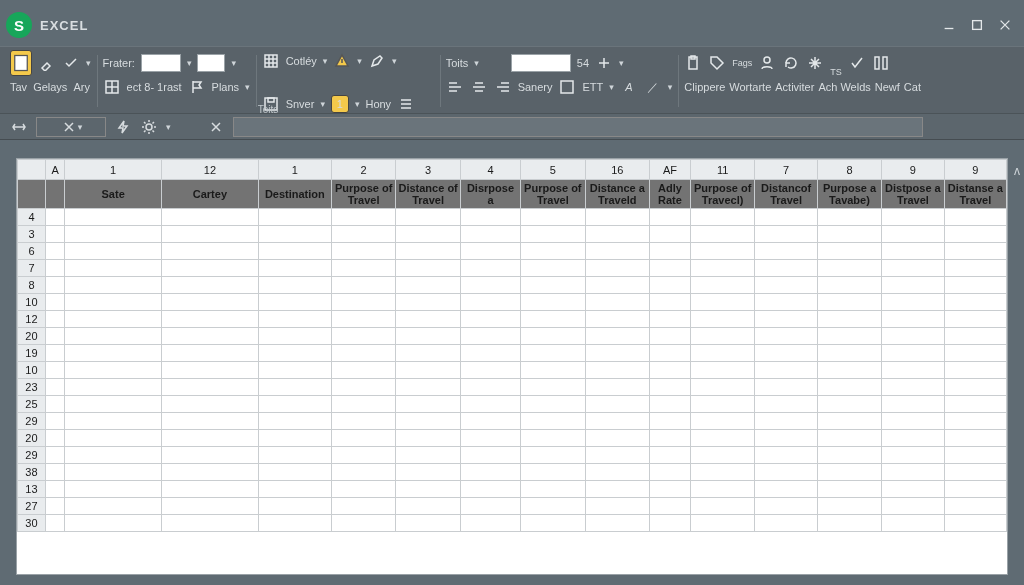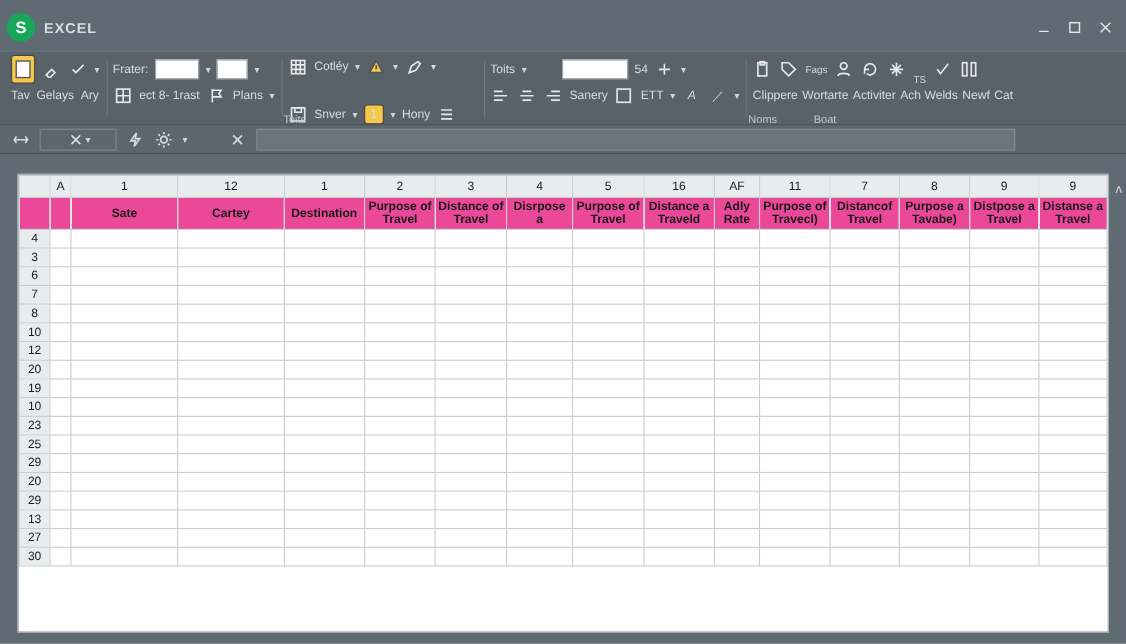--- a/index.html
+++ b/index.html
@@ -37,21 +37,21 @@
   .fxinput { flex:0 0 690px; height:20px; background:#6a747b; border:1px solid #888;}
   .fxbar .ico svg{stroke:#d7dcdf;}
 
   
   .sheet { position:absolute; left:16px; right:16px; top:158px; bottom:10px; background:#fff; border:1px solid #9aa2a7; overflow:hidden;}
   table { border-collapse:collapse; width:100%; table-layout:fixed; }
   th, td { border:1px solid #c9cdd0; font-size:11px; color:#1a1a1a; padding:0; text-align:center; vertical-align:middle; overflow:hidden; }
   thead th { background:#e9ecee; font-weight:normal; height:20px; }
   .rowhdr { background:#e9ecee; width:26px; font-weight:normal; }
   .corner { background:#e9ecee; width:26px; }
-  tr.header2 td { height:26px; font-size:11px; font-weight:600; background:#ec4899; line-height:12px; padding:2px;}
+  tr.header2 td { height:26px; font-size:11px; font-weight:600; background:#737373; line-height:12px; padding:2px;}
   tr.datarow td { height:17px; }
   tr.datarow td.rowhdr{font-weight:normal;}
 
   .vscroll-hint{position:absolute;right:4px;top:164px;color:#cfd5d9;font-size:12px;}
 </style>
 </head>
 <body>
 <div class="app">
 
 <div class="titlebar">
@@ -266,21 +266,20 @@
           </span>
     </div>
     <div class="rrow" style="font-size:9px;gap:4px;">
       <span class="rtxt">Clippere</span>
       <span class="rtxt">Wortarte</span>
       <span class="rtxt">Activiter</span>
       <span class="rtxt">Ach Welds</span>
       <span class="rtxt">Newf</span>
       <span class="rtxt">Cat</span>
     </div>
-    <div class="rlabel"><span>Noms</span>&nbsp;&nbsp;&nbsp;&nbsp;&nbsp;&nbsp;&nbsp;&nbsp;&nbsp;&nbsp;&nbsp;&nbsp;<span>Boat</span></div>
   </div>
 </div>
 
 <div class="fxbar">
   <span class="ico">
         <svg viewBox="0 0 16 16">
           <path d="M2 8h12M4 5l-2 3 2 3M12 5l2 3-2 3"></path>
         </svg>
       </span>
   <div class="namebox">
@@ -637,20 +636,38 @@
             <td></td>
             <td></td>
             <td></td>
             <td></td>
             <td></td>
             <td></td>
             <td></td>
             <td></td>
           </tr>
           <tr class="datarow">
+            <td class="rowhdr">38</td>
+            <td></td>
+            <td></td>
+            <td></td>
+            <td></td>
+            <td></td>
+            <td></td>
+            <td></td>
+            <td></td>
+            <td></td>
+            <td></td>
+            <td></td>
+            <td></td>
+            <td></td>
+            <td></td>
+            <td></td>
+          </tr>
+          <tr class="datarow">
             <td class="rowhdr">13</td>
             <td></td>
             <td></td>
             <td></td>
             <td></td>
             <td></td>
             <td></td>
             <td></td>
             <td></td>
             <td></td>

